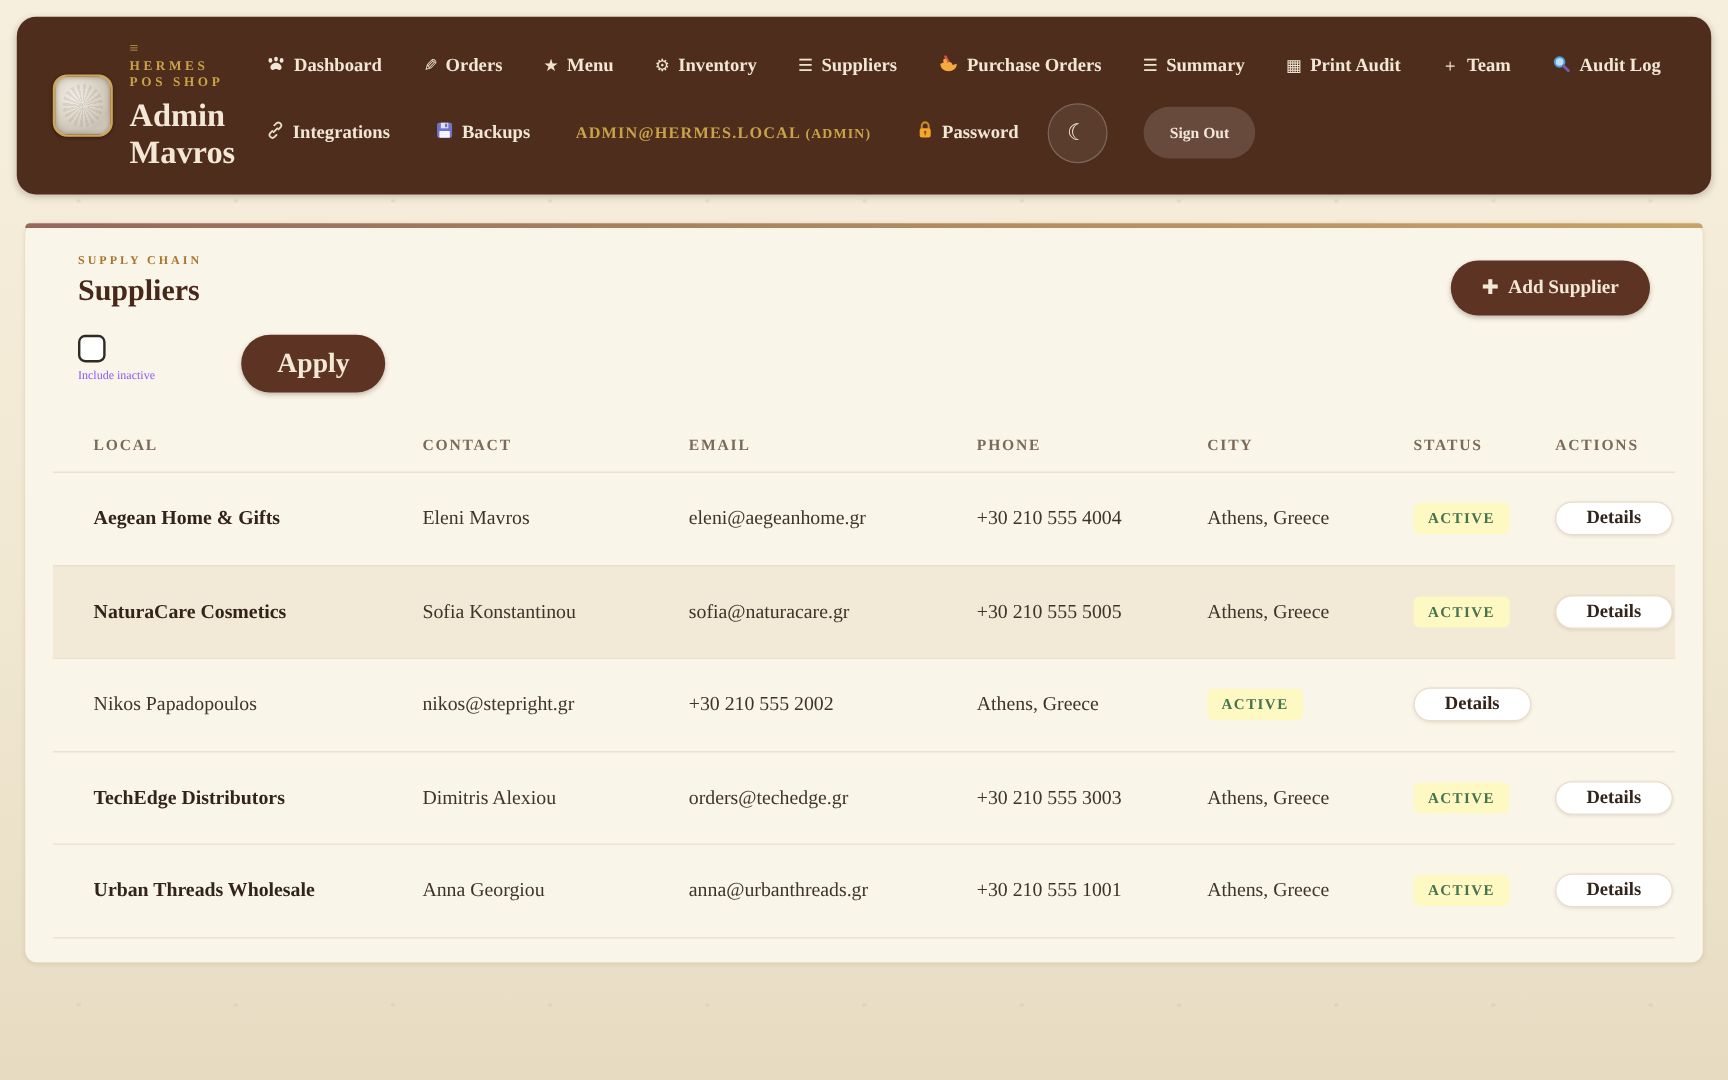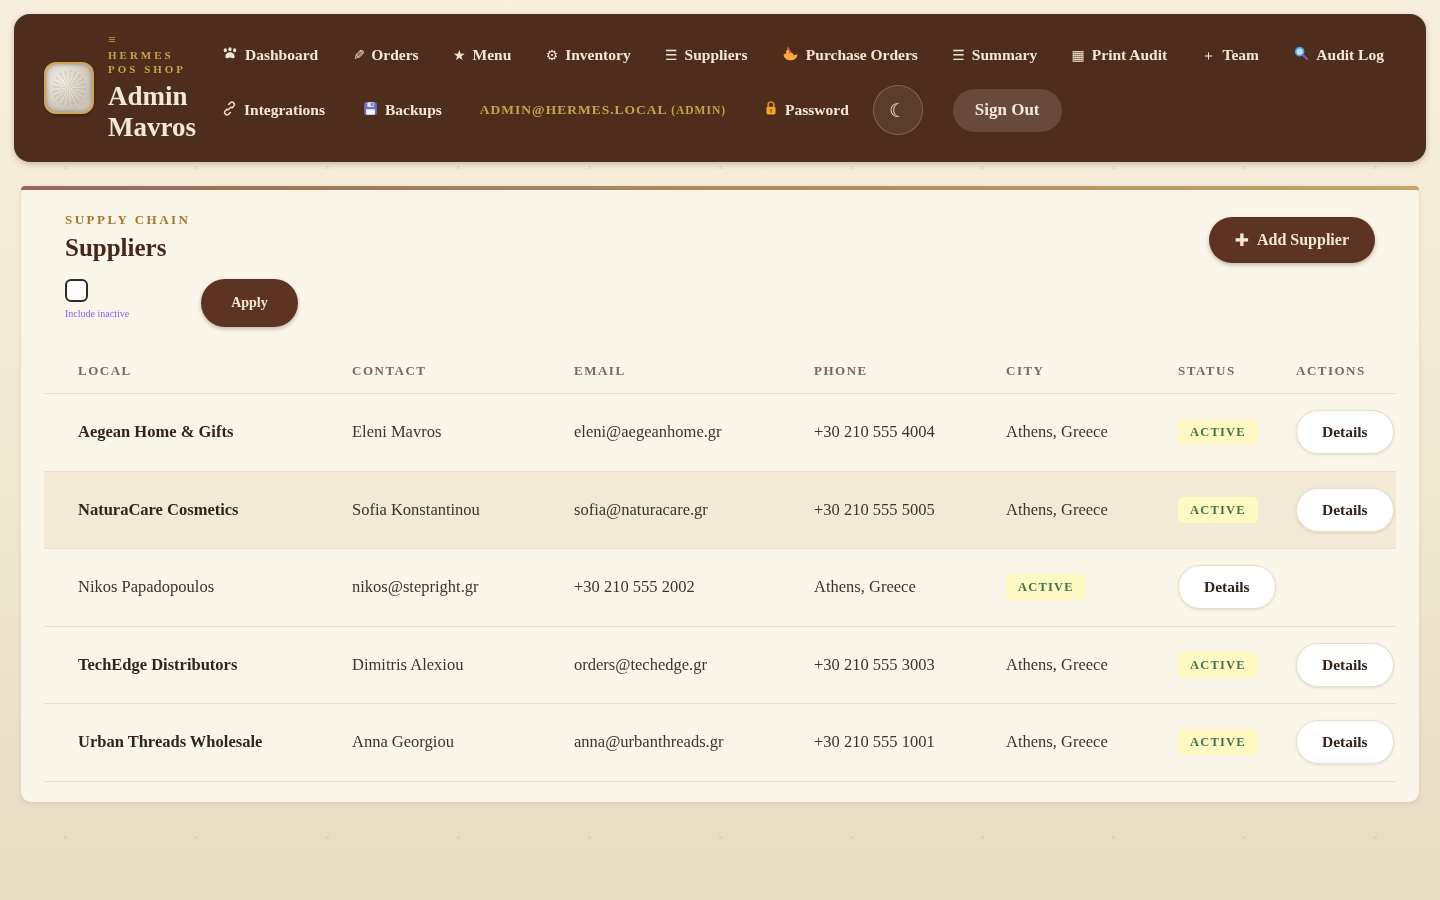--- a/index.html
+++ b/index.html
@@ -61,62 +61,62 @@
     width:50px; height:50px; border-radius:50%;
     background:rgba(255,255,255,0.08);
     border:1px solid rgba(255,255,255,0.22);
     color:#f3e8d6; font-size:19px;
     display:inline-flex; align-items:center; justify-content:center; cursor:pointer;
     font-family:"DejaVu Sans",sans-serif; margin-left:-14px;
   }
   .signout-btn {
     height:43px; padding:0 22px; border-radius:25px;
     background:rgba(255,255,255,0.14); border:none;
-    color:#f3e8d6; font-size:17px; font-weight:bold; cursor:pointer;
+    color:#f3e8d6; font-size:13px; font-weight:bold; cursor:pointer;
     font-family:"Liberation Serif","DejaVu Serif",serif; margin-left:-8px;
   }
 
   
   .card {
     margin:24px 21px 0 21px;
     height:616px;
     background:#faf5e9;
     border-radius:10px;
     position:relative;
     box-shadow:0 1px 4px rgba(120,95,60,0.18);
     padding:26px 23px 0 23px;
   }
   .card::before {
     content:""; position:absolute; top:0; left:0; right:0; height:4px;
     border-radius:10px 10px 0 0;
     background:linear-gradient(90deg,#97675a 0%,#ad8560 45%,#c8a26a 100%);
   }
 
   .card-head { display:flex; justify-content:space-between; align-items:flex-start; padding:0 21px; }
-  .eyebrow { color:#a8762f; font-size:13px; font-weight:bold; letter-spacing:2.5px; }
+  .eyebrow { color:#a8762f; font-size:10px; font-weight:bold; letter-spacing:2.5px; }
   .page-title { color:#46281a; font-size:25px; font-weight:bold; margin-top:6px; }
   .add-btn {
     margin-top:5px; height:46px; padding:0 26px; border-radius:23px; border:none;
     background:#5d3423; color:#f3e8d6; font-size:16px; font-weight:bold; cursor:pointer;
     font-family:"Liberation Serif","DejaVu Serif",serif;
     display:inline-flex; align-items:center; gap:8px;
     box-shadow:0 2px 4px rgba(70,40,20,0.3);
   }
   .plus-glyph { font-size:17px; font-weight:bold; font-family:"DejaVu Sans",sans-serif; }
 
   .filter-row { display:flex; align-items:flex-start; gap:72px; padding:0 21px; margin-top:16px; }
   .checkbox-group { display:flex; flex-direction:column; gap:6px; }
   .checkbox {
     width:23px; height:23px; border:2px solid #2f2a24; border-radius:6px;
     background:#ffffff; cursor:pointer;
   }
   .checkbox-label { font-size:10px; color:#8b5cf6; }
   .apply-btn {
     height:48px; padding:0 30px; border-radius:24px; border:none;
-    background:#5d3423; color:#f3e8d6; font-size:14px; font-weight:bold; cursor:pointer;
+    background:#5d3423; color:#f3e8d6; font-size:23px; font-weight:bold; cursor:pointer;
     font-family:"Liberation Serif","DejaVu Serif",serif;
     box-shadow:0 2px 4px rgba(70,40,20,0.3);
   }
 
   
   .table { margin-top:22px; }
   .t-row {
     display:grid;
     grid-template-columns: 274px 222px 240px 192px 172px 118px 1fr;
     align-items:center;
@@ -130,21 +130,21 @@
   .t-body .t-row.alt { background:#f2e9d6; }
   .t-bottom { border-top:1px solid #e8decb; }
   .cell { font-size:16.5px; color:#3f3429; }
   .cell-name { font-weight:bold; color:#33241a; font-size:16.5px; }
   .badge {
     display:inline-block; padding:6px 12px 5px 12px; border-radius:5px;
     background:#fef9c3; color:#47724f;
     font-size:12.5px; font-weight:bold; letter-spacing:1.2px;
   }
   .details-btn {
-    height:44px; padding:0 25px; border-radius:22px;
+    height:28px; padding:0 25px; border-radius:22px;
     background:#ffffff; border:1px solid #e6ddcb;
     color:#33241a; font-size:15.5px; font-weight:bold; cursor:pointer;
     font-family:"Liberation Serif","DejaVu Serif",serif;
     box-shadow:0 1px 3px rgba(100,80,50,0.15);
   }
   .cell-actions { text-align:left; }
 </style>
 </head>
 <body>
 

